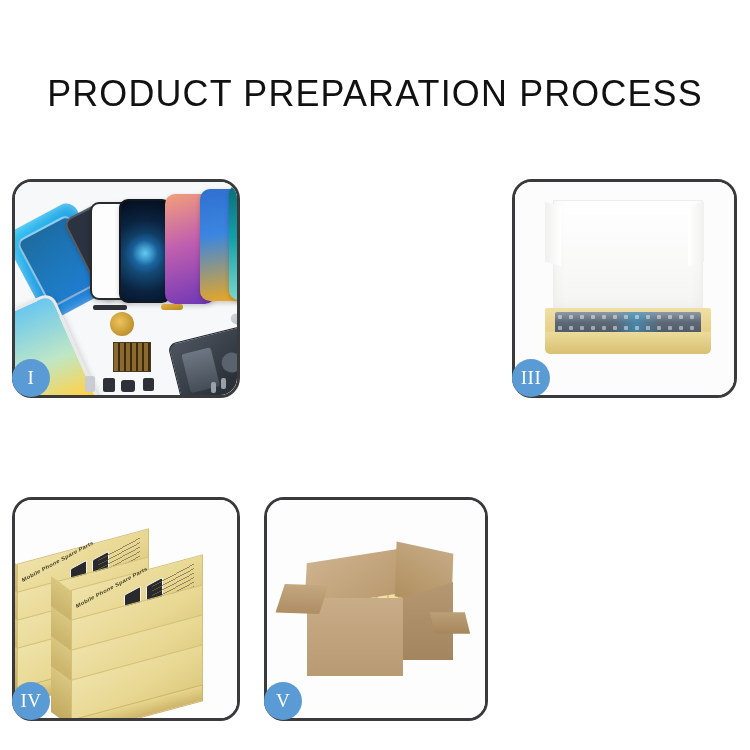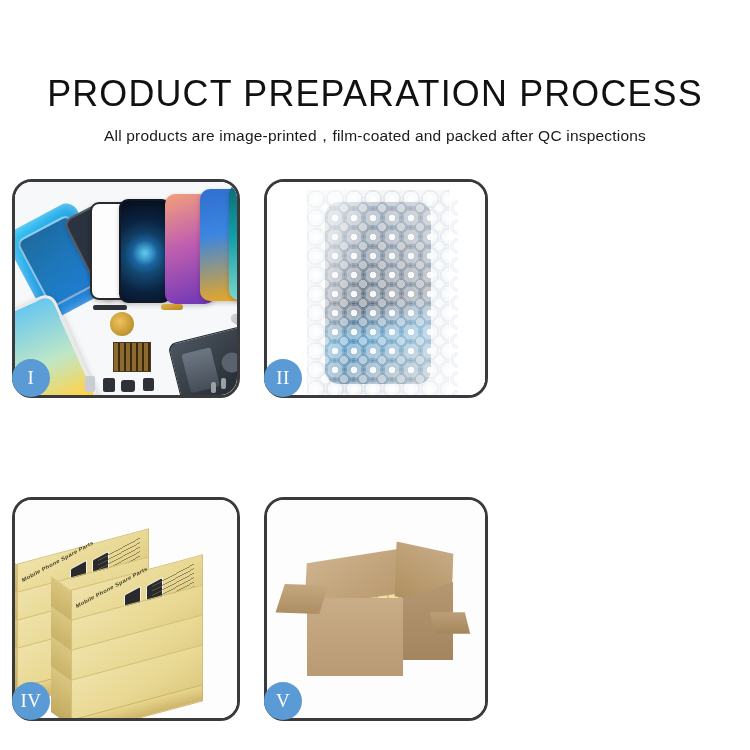--- a/index.html
+++ b/index.html
@@ -273,21 +273,20 @@
   .b6-tab2{ position:absolute; left:72px; top:150px; width:16px; height:16px;
     background: rgba(150,124,88,.5); transform: skewY(21deg); }
 </style>
 </head>
 <body>
 
 <div class="page">
 
   <div class="header">
     <div class="title">PRODUCT PREPARATION PROCESS</div>
-    <div class="subtitle">All products are image-printed，film-coated and packed after QC inspections</div>
   </div>
 
   <div class="grid">
 
     <div class="panel" style="left:12px; top:143px; width:228px; height:219px;">
       <div class="clip">
         <div class="scene">
           <div class="p1-bg"></div>
           <div class="adhesive"></div>
           <div class="ph ph-a"></div>
@@ -307,34 +306,36 @@
           <div class="part" style="left:128px; top:196px; width:11px; height:13px;"></div>
           <div class="part" style="left:70px; top:194px; width:10px; height:16px; border-radius:2px; background:#c9ccd0;"></div>
           <div class="tool"></div>
           <div class="part" style="left:196px; top:200px; width:5px; height:11px; background:#9aa0a6;"></div>
           <div class="part" style="left:206px; top:196px; width:5px; height:11px; background:#9aa0a6;"></div>
         </div>
       </div>
       <div class="badge">I</div>
     </div>
 
-    <div class="panel" style="left:264px; top:143px; width:224px; height:219px;">
+
+    <div class="panel" style="left:512px; top:143px; width:225px; height:219px;">
       <div class="clip">
         <div class="scene">
-          <div class="bw-bg"></div>
-          <div class="bw-sheet"></div>
-          <div class="bw-phone"></div>
-          <div class="bubbles"></div>
-          <div class="bubbles2"></div>
-          <div class="bw-gloss"></div>
+          <div class="m3-bg"></div>
+          <div class="m-lid"></div>
+          <div class="m-lid-flapL"></div>
+          <div class="m-lid-flapR"></div>
+          <div class="m-tray">
+            <div class="m-tray-in"></div>
+          </div>
+          <div class="m-tray-front"></div>
         </div>
       </div>
-      <div class="badge">II</div>
+      <div class="badge">III</div>
     </div>
-
 
     <div class="panel" style="left:12px; top:461px; width:228px; height:224px;">
       <div class="clip">
         <div class="scene">
           <div class="s4-bg"></div>
 
           <div class="sbox" style="left:2px; top:46px;">
             <div class="side"></div>
             <div class="top">
               <div class="boxlabel">Mobile Phone Spare Parts</div>

